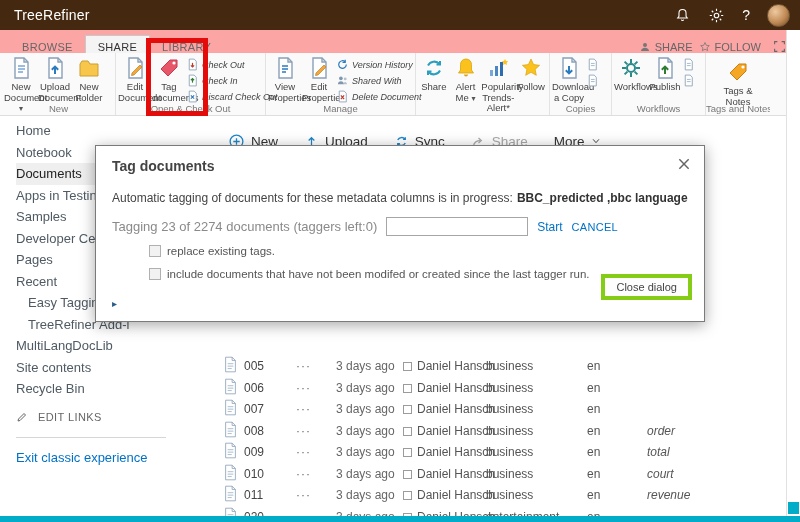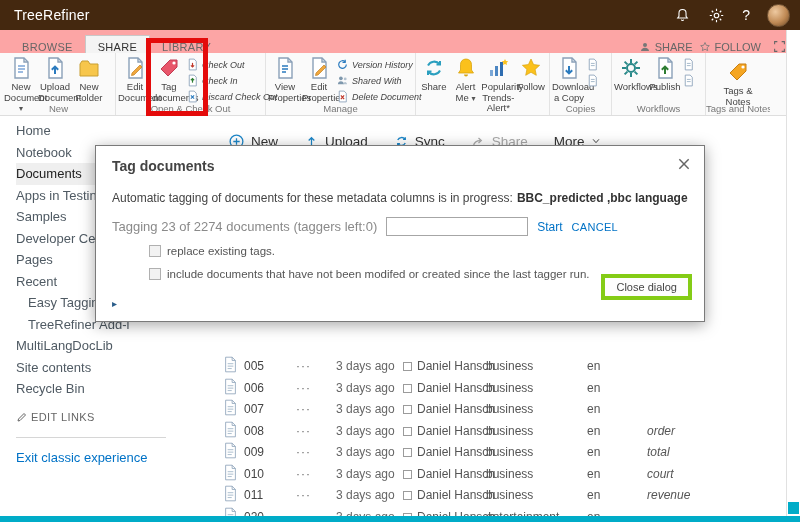--- a/index.html
+++ b/index.html
@@ -42,21 +42,21 @@
   .btn-small svg{flex:0 0 auto;display:block;}
 
   
   .red-box{position:absolute;left:146px;top:38px;width:62px;height:78px;border:5px solid #e40b0b;z-index:25;}
 
   
   .sidebar{position:absolute;left:0;top:118px;width:210px;bottom:6px;padding:2px 0 0 16px;font-size:13px;}
   .nav-item{height:21.5px;line-height:21.5px;color:#4f5a63;white-space:nowrap;cursor:pointer;}
   .nav-item.indent{padding-left:12px;}
   .nav-item.current{color:#222;background:#efefef;width:178px;}
-  .edit-links{margin-top:7px;display:flex;align-items:center;gap:3px;color:#666;font-size:11px;letter-spacing:.4px;height:20px;}
+  .edit-links{margin-top:7px;display:flex;align-items:center;gap:10px;color:#666;font-size:11px;letter-spacing:.4px;height:20px;}
   .nav-divider{width:150px;border-top:1px solid #d6d6d6;margin:10px 0 9px;}
   .exit-link{color:#0072c6;font-size:13px;height:21px;line-height:21px;cursor:pointer;}
 
   
   .main{position:absolute;left:210px;top:118px;right:14px;bottom:6px;}
   .list-toolbar{margin-top:12px;margin-left:18px;display:flex;align-items:center;gap:26px;
     font-size:13.5px;color:#333;height:22px;}
   .tb-item{display:flex;align-items:center;gap:6px;cursor:pointer;}
   .tb-item.disabled{color:#a8a8a8;}
   .tb-item svg{display:block;}

